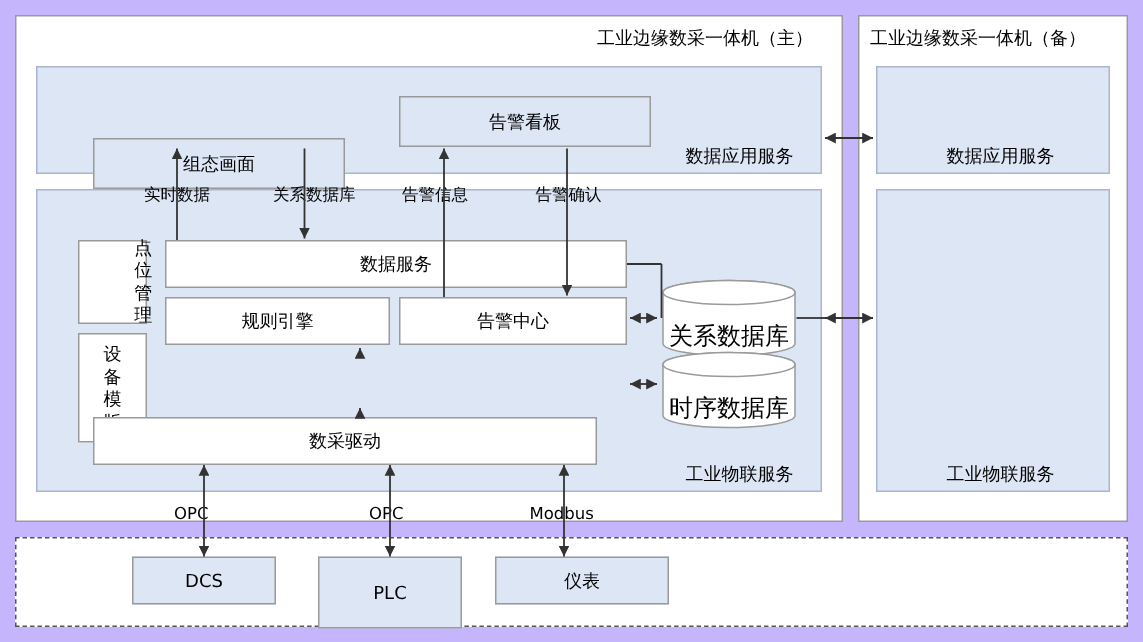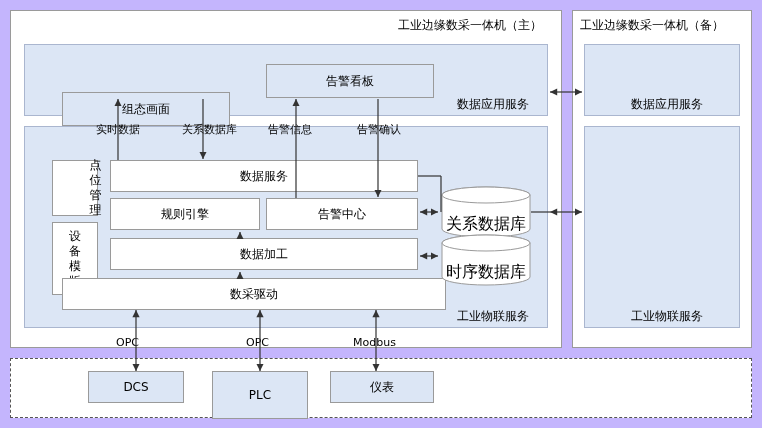--- a/index.html
+++ b/index.html
@@ -120,24 +120,21 @@
 
   <div class="box white-node" style="left:110px; top:160px; width:308px; height:32px;">
     <span>数据服务</span>
   </div>
   <div class="box white-node" style="left:110px; top:198px; width:150px; height:32px;">
     <span>规则引擎</span>
   </div>
   <div class="box white-node" style="left:266px; top:198px; width:152px; height:32px;">
     <span>告警中心</span>
   </div>
-  <div class="box white-node" style="left:110px; top:238px; width:308px; height:32px;">
-    <span>数据加工</span>
-  </div>
-  <div class="box white-node" style="left:62px; top:278px; width:384px; height:32px;justify-content:center;">
+  <div class="box white-node" style="left:62px; top:278px; width:336px; height:32px;justify-content:center;">
     <span>数采驱动</span>
   </div>
 
   <div style="position:absolute; left:441px; top:186px; width:90px; height:52px;">
     <svg width="90" height="52" viewBox="0 0 90 52" style="position:absolute; left:0; top:0;">
       <path d="M1,9 a44,8 0 0,1 88,0 L89,43 a44,8 0 0,1 -88,0 Z" fill="#ffffff" stroke="#9a9a9a" stroke-width="1"></path>
       <ellipse cx="45" cy="9" rx="44" ry="8" fill="#ffffff" stroke="#9a9a9a" stroke-width="1"></ellipse>
     </svg>
     <div class="cyl-label" style="top:28px; transform:none;">关系数据库</div>
   </div>
@@ -164,21 +161,21 @@
   <div class="label" style="left:116px; top:336px;">OPC</div>
   <div class="label" style="left:246px; top:336px;">OPC</div>
   <div class="label" style="left:353px; top:336px;">Modbus</div>
 
   <div class="box node" style="left:88px; top:371px; width:96px; height:32px;">
     <span>DCS</span>
   </div>
   <div class="box node" style="left:212px; top:371px; width:96px; height:48px;">
     <span>PLC</span>
   </div>
-  <div class="box node" style="left:330px; top:371px; width:104px; height:32px;">
+  <div class="box node" style="left:330px; top:371px; width:116px; height:32px;">
     <span>仪表</span>
   </div>
 
   <svg class="lines">
     <defs>
       <marker id="arrow" markerWidth="8" markerHeight="8" refX="6" refY="3" orient="auto" markerUnits="strokeWidth">
         <path d="M0,0 L6,3 L0,6 z" fill="#333"></path>
       </marker>
       <marker id="arrowStart" markerWidth="8" markerHeight="8" refX="0" refY="3" orient="auto" markerUnits="strokeWidth">
         <path d="M6,0 L0,3 L6,6 z" fill="#333"></path>

